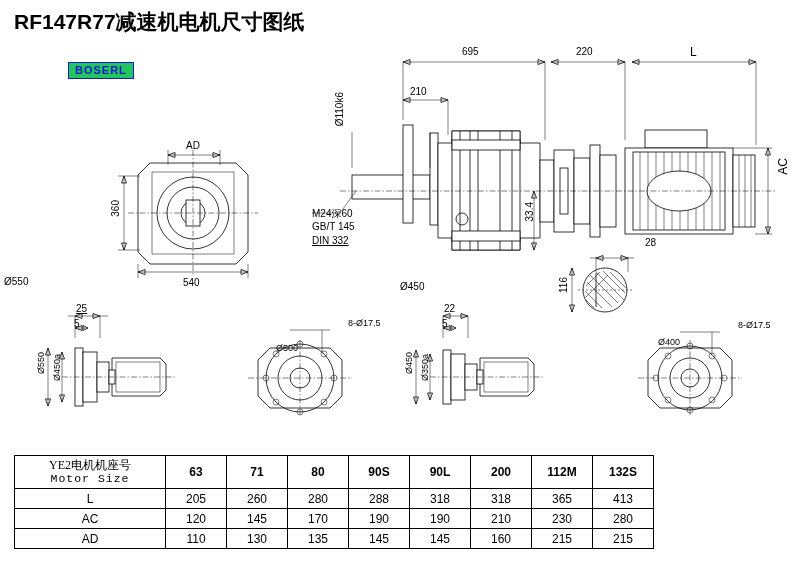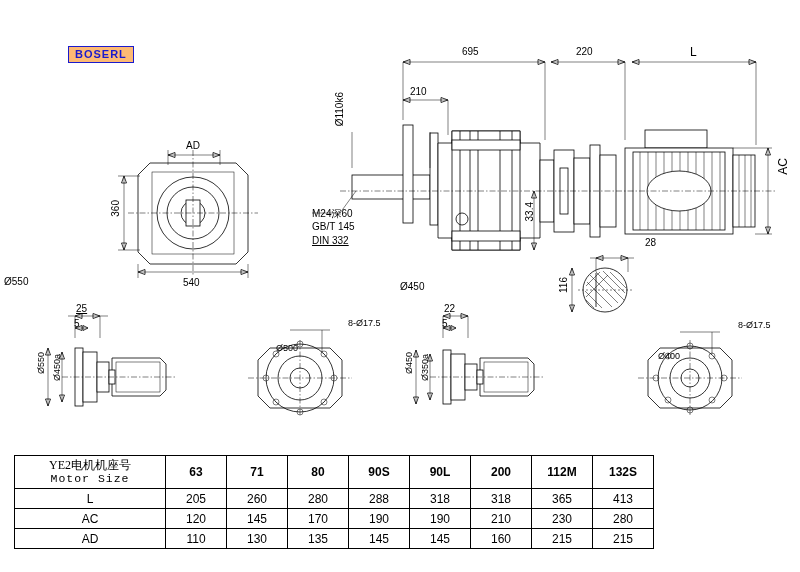--- a/index.html
+++ b/index.html
@@ -15,27 +15,27 @@
 
   
   .title{
     position:absolute;left:14px;top:8px;
     font-size:21px;font-weight:bold;letter-spacing:0px;
     white-space:nowrap;
   }
 
   
   .logo{
-    position:absolute;left:68px;top:46px;
+    position:absolute;left:68px;top:62px;
     border:1px solid #1a1acd;
     color:#1a1acd;
     font-size:11px;font-weight:bold;
     padding:1px 6px 2px 6px;
     letter-spacing:1px;
-    background:#fdba74;
+    background:#22c55e;
   }
 
   
   .lbl{position:absolute;font-size:10px;white-space:nowrap;}
   .lbl.sm{font-size:9px;padding-left:48px;}
   .vert{writing-mode:vertical-rl;transform:rotate(180deg);}
 
   svg{position:absolute;left:0;top:0;}
   .ln{stroke:#000;stroke-width:0.8;fill:none;}
   .thin{stroke:#000;stroke-width:0.5;fill:none;}
@@ -60,20 +60,21 @@
   .tbl .datacell{width:56px;font-weight:bold;}
   .tbl .two-line{line-height:14px;padding:2px 2px;}
   .tbl .two-line .l1{font-size:12px;font-family:Liberation Serif, serif;}
   .tbl .two-line .l2{font-family:"Liberation Mono", monospace;font-size:11.5px;letter-spacing:1px;}
 </style>
 </head>
 <body>
 
 <div class="page">
 
+  <div class="title">RF147R77减速机电机尺寸图纸</div>
   <div class="logo">BOSERL</div>
 
   <svg width="800" height="572">
 
     <line class="thin" x1="403" y1="62" x2="545" y2="62"></line>
     <path class="ln" d="M403,62 l7,-2.5 l0,5 z" fill="#000"></path>
     <path class="ln" d="M545,62 l-7,-2.5 l0,5 z" fill="#000"></path>
     <line class="thin" x1="403" y1="62" x2="403" y2="120"></line>
     <line class="thin" x1="545" y1="62" x2="545" y2="140"></line>
 
@@ -314,21 +315,21 @@
   <div class="lbl" style="left:74px;top:318px;">5</div>
   <div class="lbl vert sm" style="left:36px;top:352px;">Ø550</div>
   <div class="lbl vert sm" style="left:52px;top:354px;">Ø450a</div>
   <div class="lbl sm" style="left:228px;top:343px;">Ø500</div>
   <div class="lbl sm" style="left:300px;top:318px;">8-Ø17.5</div>
 
   <div class="lbl" style="left:444px;top:303px;">22</div>
   <div class="lbl" style="left:442px;top:318px;">5</div>
   <div class="lbl vert sm" style="left:404px;top:352px;">Ø450</div>
   <div class="lbl vert sm" style="left:420px;top:354px;">Ø350a</div>
-  <div class="lbl sm" style="left:610px;top:351px;">Ø400</div>
+  <div class="lbl sm" style="left:610px;top:337px;">Ø400</div>
   <div class="lbl sm" style="left:690px;top:320px;">8-Ø17.5</div>
 
   <table class="tbl">
     <tbody>
       <tr>
         <td class="rowhead two-line" rowspan="1">
           <div class="l1">YE2电机机座号</div>
           <div class="l2">Motor Size</div>
         </td>
         <td class="datacell">63</td>

